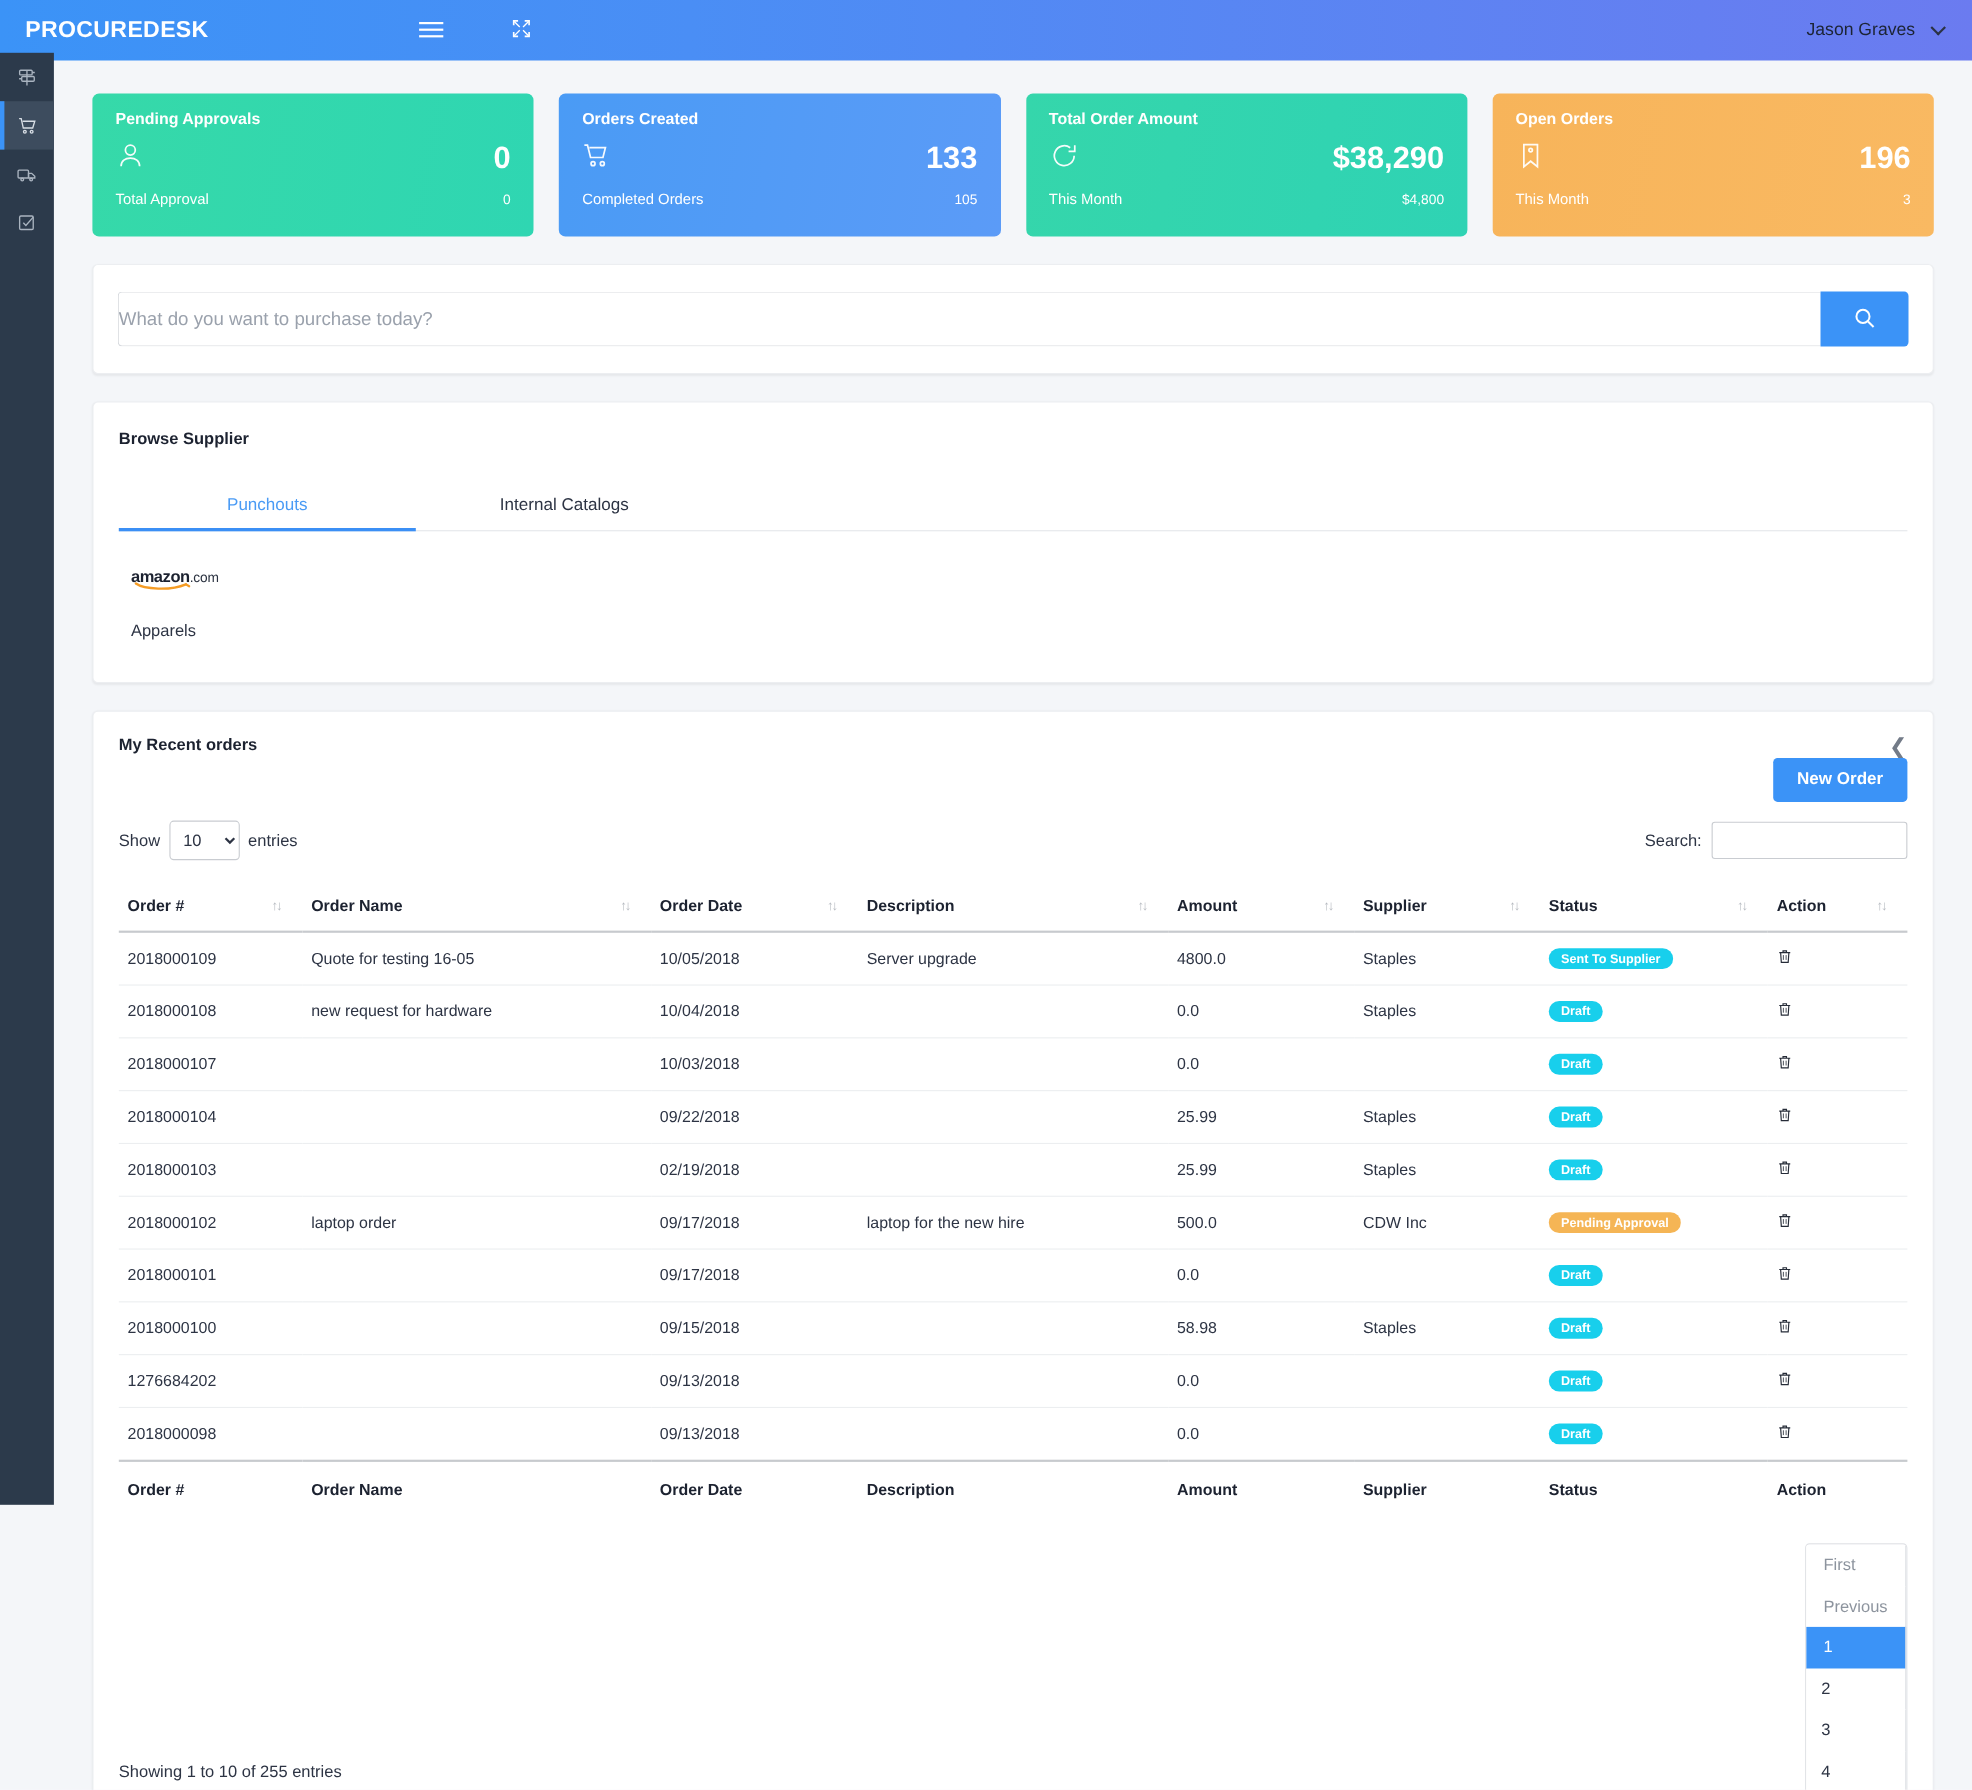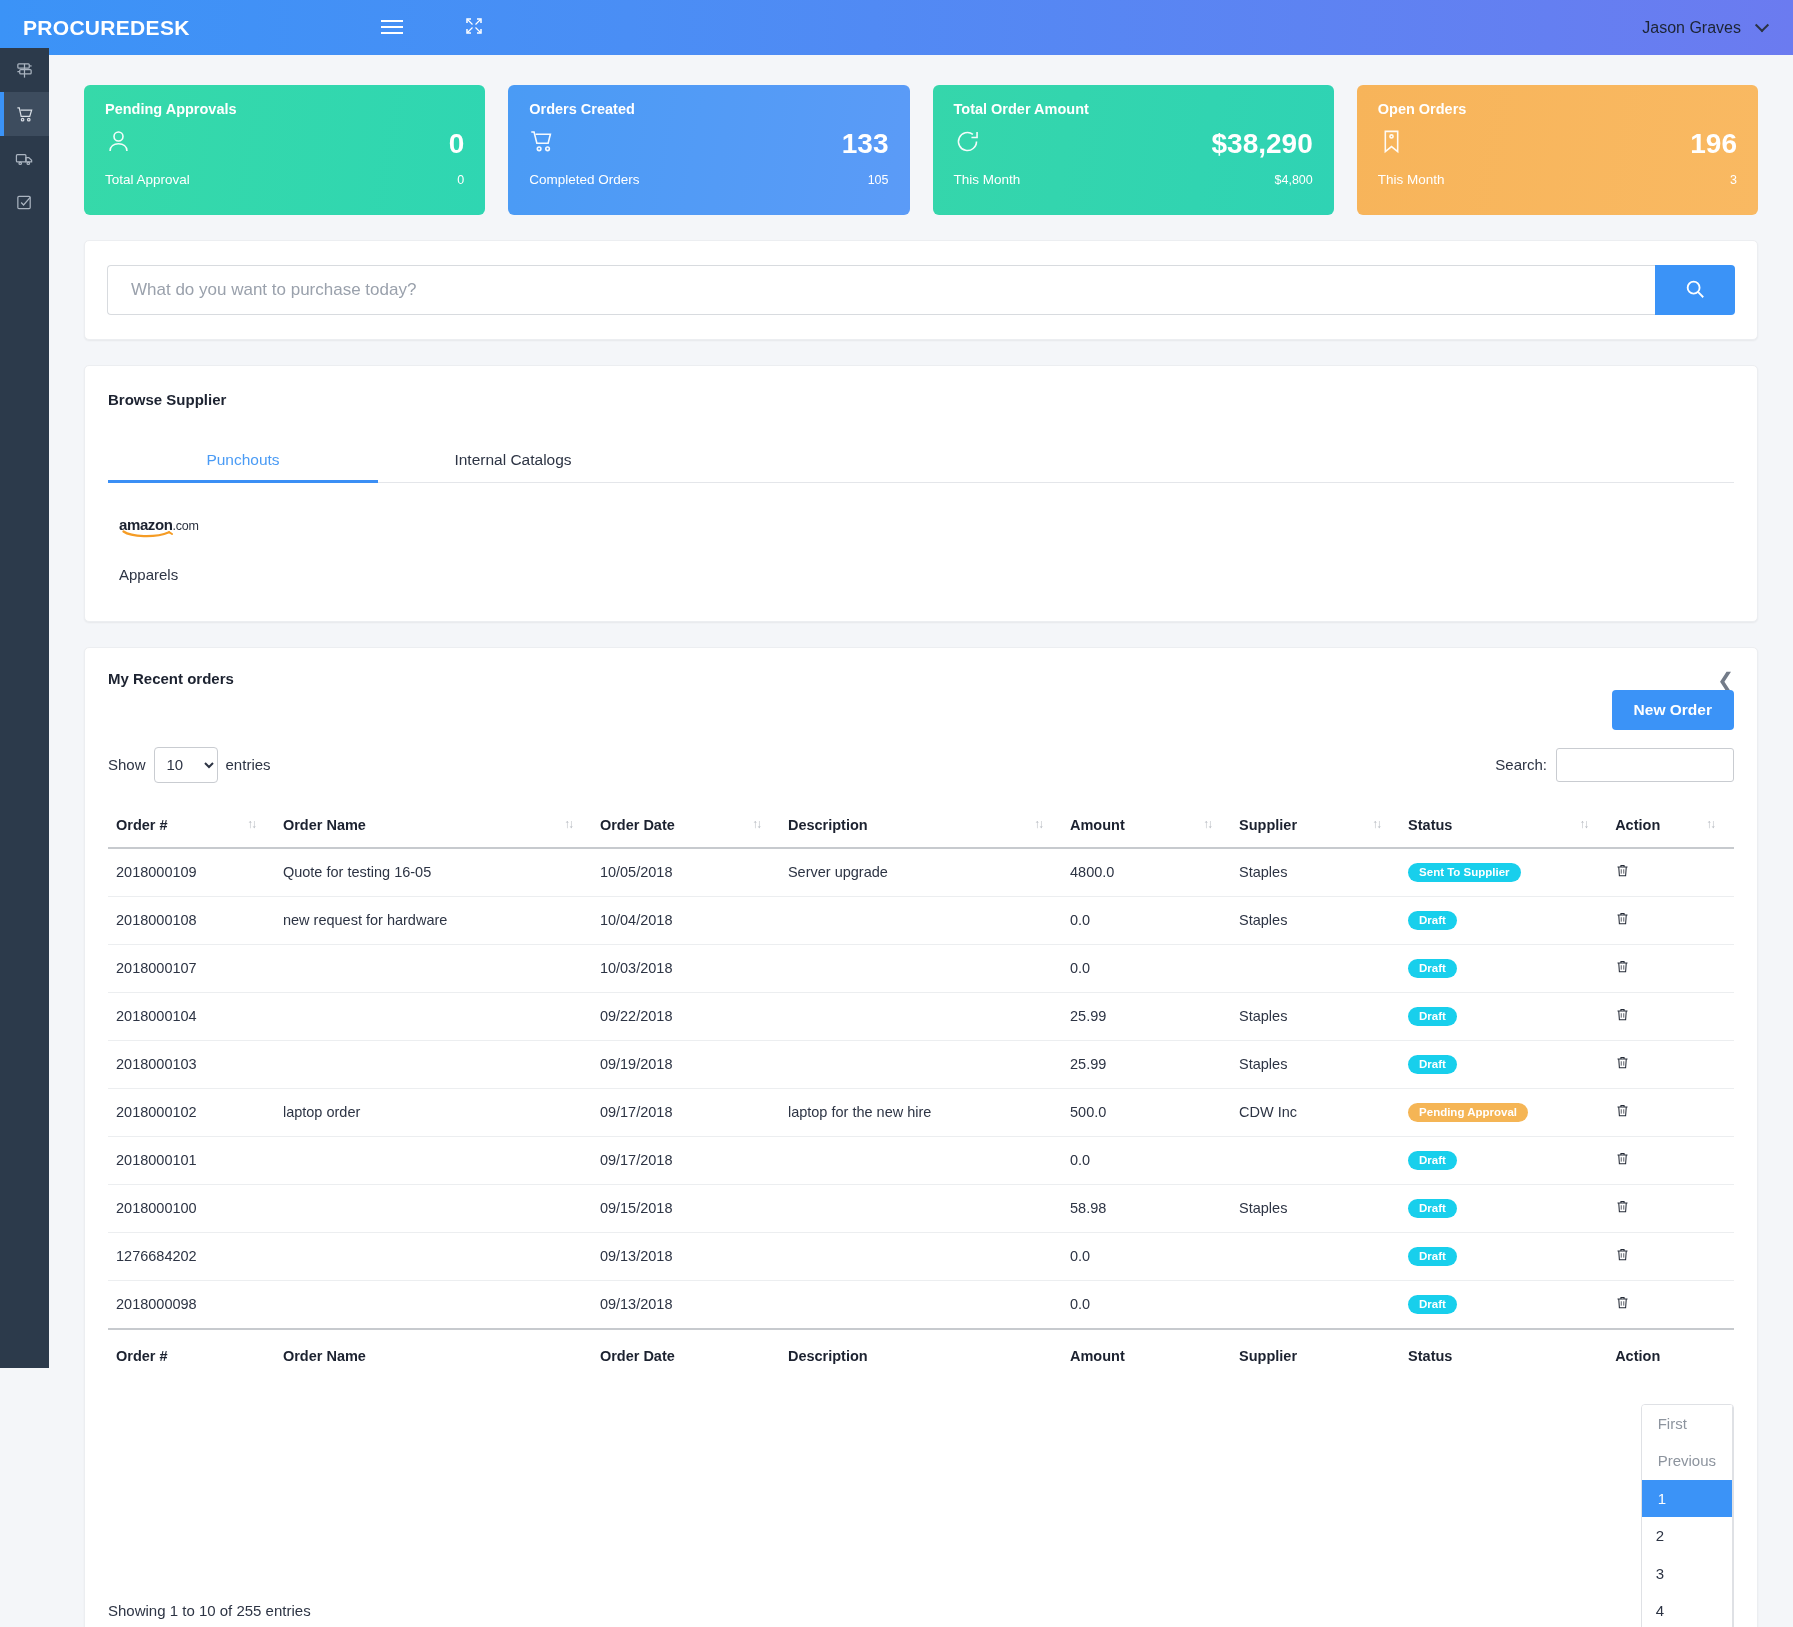--- a/index.html
+++ b/index.html
@@ -76,21 +76,21 @@
   .card-foot .sub-val { font-size: 12.5px; }
 
   .panel {
     margin: 25px 35px 0 35px; background: #fff; border-radius: 5px;
     box-shadow: 0 1px 2px rgba(0,0,0,.06); border: 1px solid #eceef1;
   }
 
   .search-panel { padding: 24px 22px; display: flex; }
   .search-input {
     flex: 1; height: 50px; border: 1px solid #d8dbdf; border-right: none;
-    border-radius: 4px 0 0 4px; padding: 0 23px; font-size: 17px;
+    border-radius: 4px 0 0 4px; padding: 0 0; font-size: 17px;
     font-family: "Liberation Sans", sans-serif; color: #3a4250; outline: none;
   }
   .search-input::placeholder { color: #9aa1ac; }
   .search-btn {
     width: 80px; height: 50px; background: #3b93f7; border: none; border-radius: 0 4px 4px 0;
     color: #fff; cursor: pointer; display: flex; align-items: center; justify-content: center;
   }
 
   .catalog-panel { padding: 25px 23px 38px 23px; }
   .panel-title { font-size: 15px; font-weight: 700; color: #1c2230; }
@@ -419,21 +419,21 @@
             <td>Staples</td>
             <td><span class="badge cyan">Draft</span></td>
             <td><span class="trash"><svg width="15" height="15" viewBox="0 0 24 24" fill="none" stroke="#262c38" stroke-width="1.7">
                   <path d="M4 6.5h16M9.5 6.5V4h5v2.5M6 6.5l1 14h10l1-14"></path>
                   <path d="M10 10v7M14 10v7" stroke-width="1.2"></path>
                 </svg></span></td>
           </tr>
           <tr>
             <td>2018000103</td>
             <td></td>
-            <td>09/19/2018</td>
+            <td>02/19/2018</td>
             <td></td>
             <td>25.99</td>
             <td>Staples</td>
             <td><span class="badge cyan">Draft</span></td>
             <td><span class="trash"><svg width="15" height="15" viewBox="0 0 24 24" fill="none" stroke="#262c38" stroke-width="1.7">
                   <path d="M4 6.5h16M9.5 6.5V4h5v2.5M6 6.5l1 14h10l1-14"></path>
                   <path d="M10 10v7M14 10v7" stroke-width="1.2"></path>
                 </svg></span></td>
           </tr>
           <tr>

